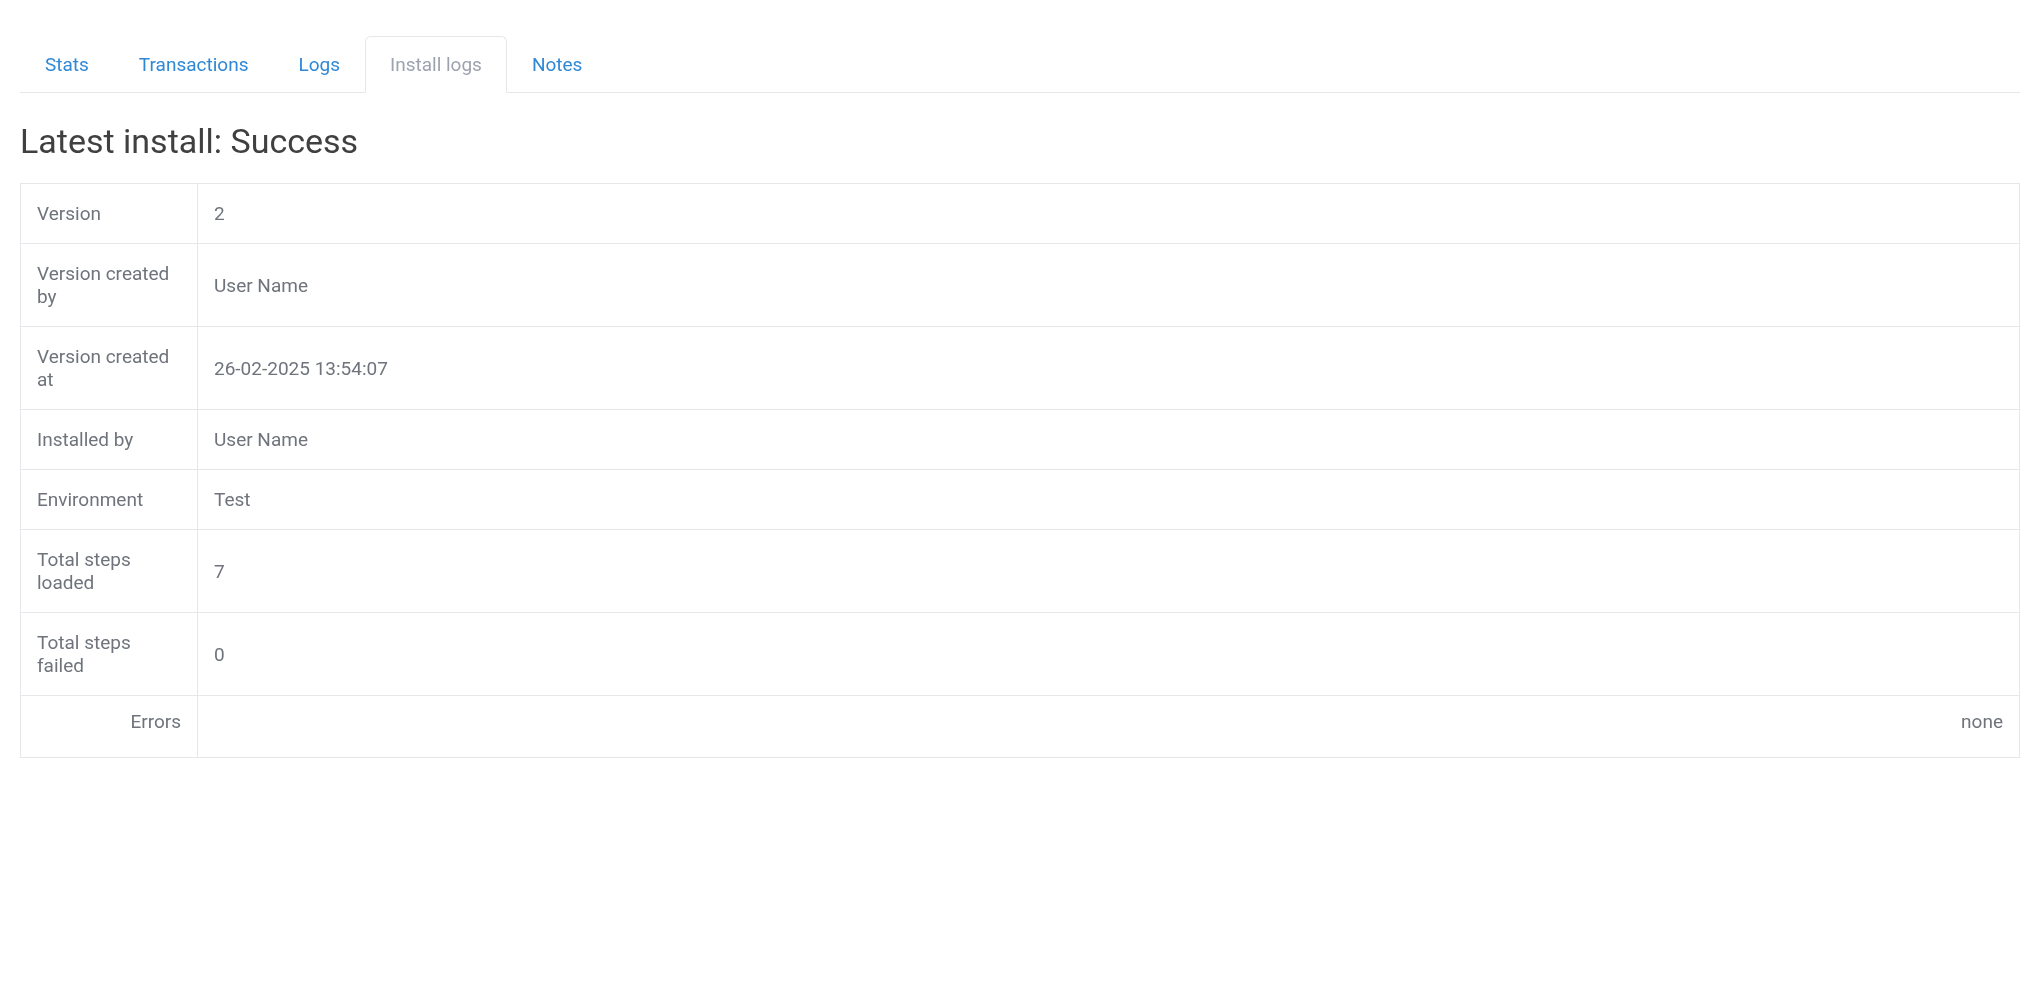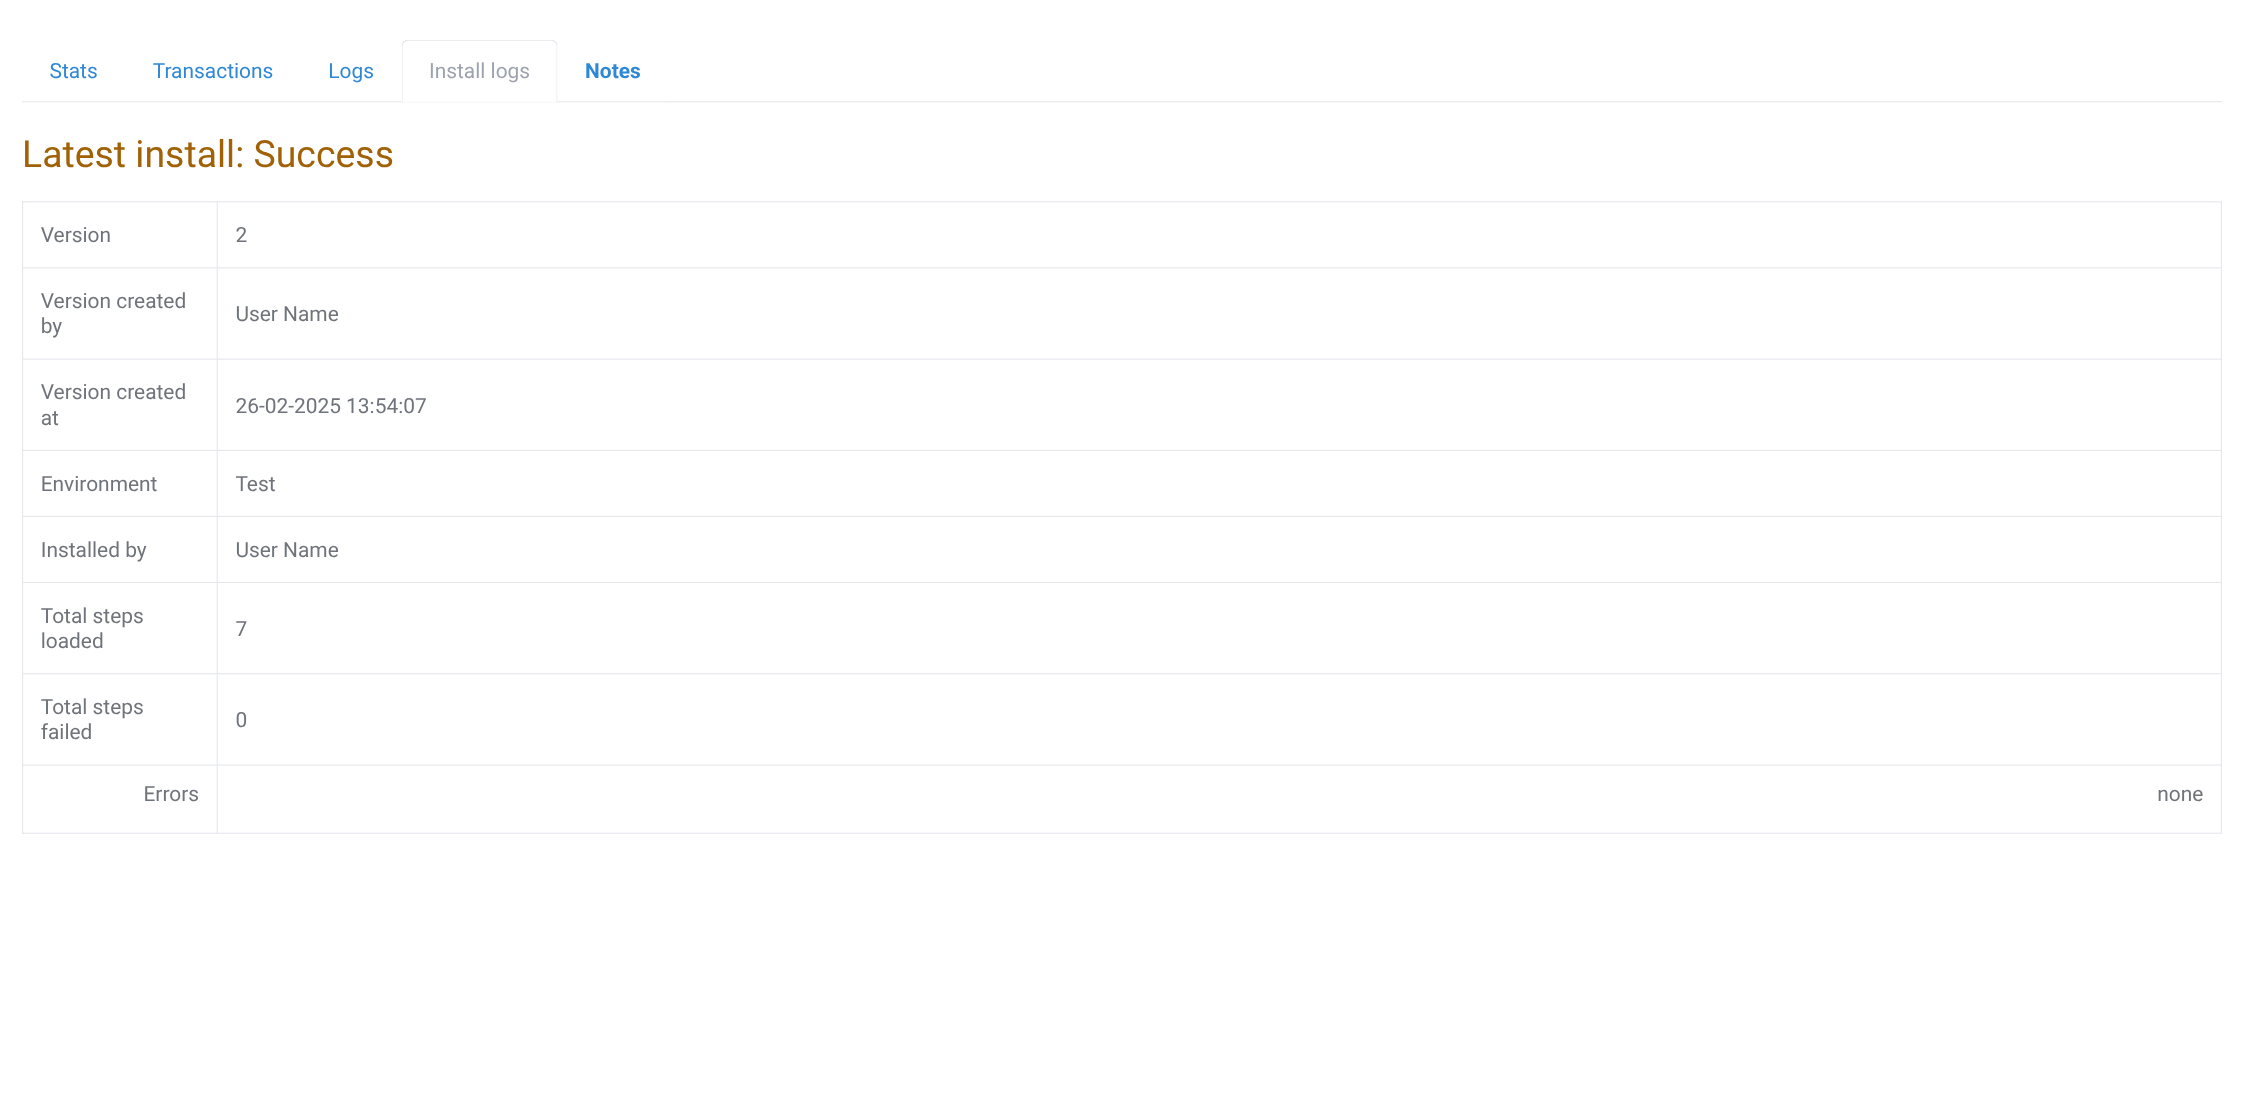--- a/index.html
+++ b/index.html
@@ -34,26 +34,26 @@
     }
     .tab.active {
       color: #9ca3af;
       border: 1px solid #e5e7eb;
       border-bottom: 1px solid #ffffff;
       border-top-left-radius: 6px;
       border-top-right-radius: 6px;
       margin-bottom: -1px;
     }
     .tab.bold {
-      font-weight: 700;
+      font-weight: 400;
     }
     h1.page-title {
       font-size: 34px;
       font-weight: 400;
-      color: #a16207;
+      color: #404040;
       margin: 28px 0 22px 0;
     }
     table.info-table {
       width: 100%;
       border-collapse: collapse;
       border: 1px solid #e5e7eb;
     }
     table.info-table td {
       border: 1px solid #e5e7eb;
       padding: 18px 16px;
@@ -92,26 +92,26 @@
       </tr>
       <tr>
         <td class="label-cell">Version created by</td>
         <td>User Name</td>
       </tr>
       <tr>
         <td class="label-cell">Version created at</td>
         <td>26-02-2025 13:54:07</td>
       </tr>
       <tr>
+        <td class="label-cell">Installed by</td>
+        <td>User Name</td>
+      </tr>
+      <tr>
         <td class="label-cell">Environment</td>
         <td>Test</td>
-      </tr>
-      <tr>
-        <td class="label-cell">Installed by</td>
-        <td>User Name</td>
       </tr>
       <tr>
         <td class="label-cell">Total steps loaded</td>
         <td>7</td>
       </tr>
       <tr>
         <td class="label-cell">Total steps failed</td>
         <td>0</td>
       </tr>
       <tr class="errors">

